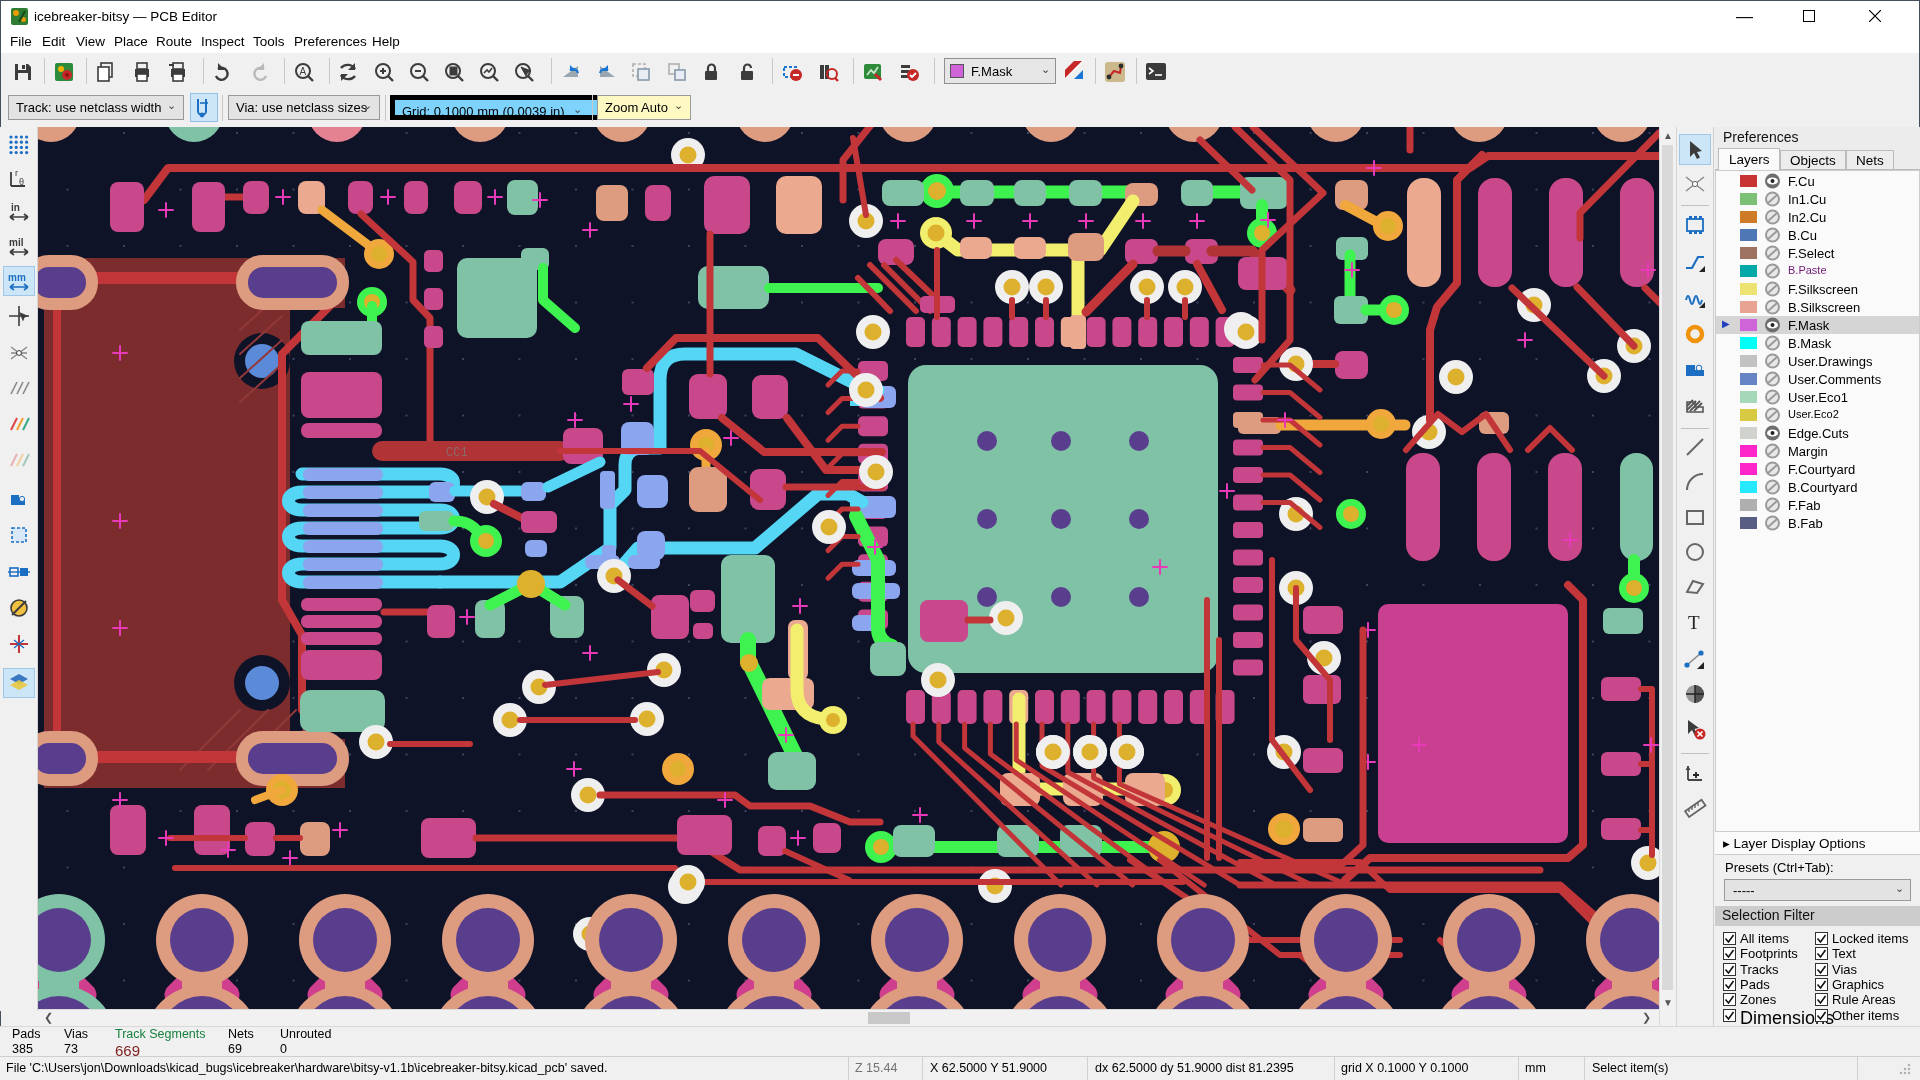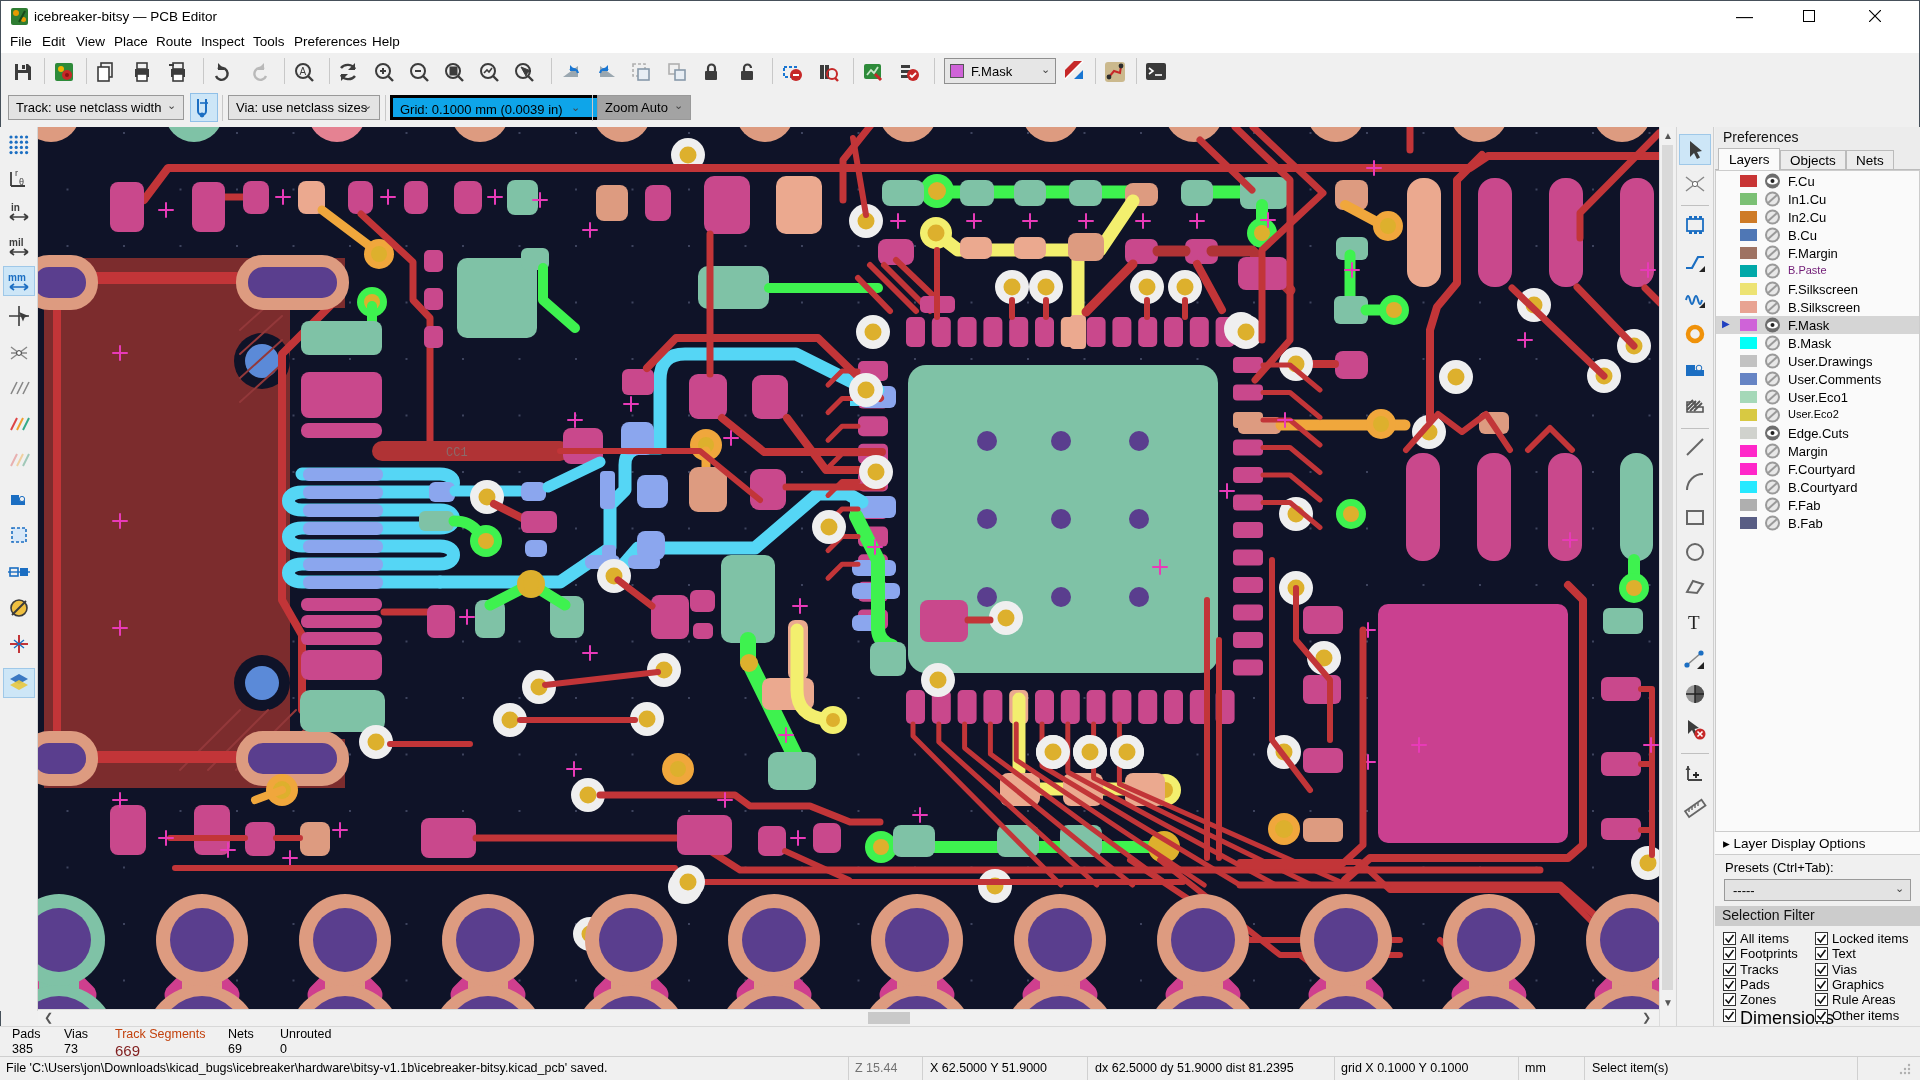--- a/index.html
+++ b/index.html
@@ -203,25 +203,25 @@
 <div class="abs" style="left:190px;top:93px;width:28px;height:29px;background:#cde6f7;border:1px solid #90c0e8"></div>
 <svg class="abs" style="left:195px;top:97px" width="19" height="21">
     <path d="M3,2 v12 a4,4 0 0 0 8,0 v-12" fill="none" stroke="#1b6ec2" stroke-width="2"></path>
     <circle cx="7" cy="18" r="2.4" fill="#1b6ec2"></circle>
     <path d="M5,6 h8" stroke="#1b6ec2" stroke-width="1.6"></path>
   </svg>
 <div class="abs" style="left:228px;top:95px;width:152px;height:25px;background:#e3e3e3;border:1px solid #999;font-size:13px;color:#000">
     <span class="abs" style="left:7px;top:4px">Via: use netclass sizes</span>
     <span class="abs" style="left:134px;top:3px;font-size:11px;color:#444">⌄</span>
   </div>
-<div class="abs" style="left:390px;top:95px;width:212px;height:25px;background:#0ea5e9;border:3px solid #000000;font-size:13px;color:#000">
+<div class="abs" style="left:390px;top:95px;width:212px;height:25px;background:#7dd3fc;border:5px solid #000000;font-size:13px;color:#000">
     <span class="abs" style="left:7px;top:4px">Grid: 0.1000 mm (0.0039 in)</span>
     <span class="abs" style="left:178px;top:3px;font-size:11px;color:#444">⌄</span>
   </div>
-<div class="abs" style="left:597px;top:95px;width:94px;height:25px;background:#a3a3a3;border:1px solid #999;font-size:13px;color:#000">
+<div class="abs" style="left:597px;top:95px;width:94px;height:25px;background:#fef9c3;border:1px solid #999;font-size:13px;color:#000">
     <span class="abs" style="left:7px;top:4px">Zoom Auto</span>
     <span class="abs" style="left:76px;top:3px;font-size:11px;color:#444">⌄</span>
   </div>
 <div class="abs" style="left:222px;top:95px;width:1px;height:26px;background:#c8c8c8"></div>
 <div class="abs" style="left:385px;top:95px;width:1px;height:26px;background:#c8c8c8"></div>
 <div class="abs" style="left:592px;top:95px;width:1px;height:26px;background:#c8c8c8"></div>
 <div class="abs" style="left:0;top:127px;width:38px;height:884px;background:#f0f0f0;border-right:1px solid #d5d5d5"></div>
 <svg class="abs" style="left:7px;top:133px" width="24" height="24" viewBox="0 0 24 24">
     <circle cx="4.0" cy="4.0" r="1.6" fill="#1b6ec2"></circle>
     <circle cx="4.0" cy="9.2" r="1.6" fill="#1b6ec2"></circle>
@@ -1034,21 +1034,21 @@
     </svg>
     <span class="abs" style="left:72px;top:2px">B.Cu</span>
   </div>
 <div class="abs" style="left:1716px;top:244px;width:203px;height:18px;font-size:13px;color:#000">
     <span class="abs" style="left:24px;top:3px;width:17px;height:12px;background:#9e7262"></span>
     <svg class="abs" style="left:48px;top:1px" width="17" height="16">
       <circle cx="8.5" cy="8" r="7.5" fill="#9a9a9a"></circle>
       <circle cx="8.5" cy="8" r="5.5" fill="#e8e8e8"></circle>
       <path d="M4,12 L13,4" stroke="#9a9a9a" stroke-width="2"></path>
     </svg>
-    <span class="abs" style="left:72px;top:2px">F.Margin</span>
+    <span class="abs" style="left:72px;top:2px">F.Select</span>
   </div>
 <div class="abs" style="left:1716px;top:262px;width:203px;height:18px;font-size:11px;color:#701a75">
     <span class="abs" style="left:24px;top:3px;width:17px;height:12px;background:#00a8a8"></span>
     <svg class="abs" style="left:48px;top:1px" width="17" height="16">
       <circle cx="8.5" cy="8" r="7.5" fill="#9a9a9a"></circle>
       <circle cx="8.5" cy="8" r="5.5" fill="#e8e8e8"></circle>
       <path d="M4,12 L13,4" stroke="#9a9a9a" stroke-width="2"></path>
     </svg>
     <span class="abs" style="left:72px;top:2px">B.Paste</span>
   </div>
@@ -1251,21 +1251,21 @@
 <svg class="abs" style="left:1815px;top:1008.4999999999998px" width="13" height="13">
     <rect x="0.5" y="0.5" width="12" height="12" fill="#fff" stroke="#333"></rect>
     <path d="M2.5,6.5 l3,3.5 5,-7" stroke="#111" stroke-width="1.6" fill="none"></path>
   </svg>
 <span class="abs" style="left:1832px;top:1007.4999999999998px;font-size:13px;color:#000">Other items</span>
 <div class="abs" style="left:0;top:1026px;width:1920px;height:30px;background:#f0f0f0;border-top:1px solid #d8d8d8"></div>
 <span class="abs" style="left:12px;top:1027px;font-size:12.5px;color:#000">Pads</span>
 <span class="abs" style="left:12px;top:1042px;font-size:12.5px;color:#000">385</span>
 <span class="abs" style="left:64px;top:1027px;font-size:12.5px;color:#000">Vias</span>
 <span class="abs" style="left:64px;top:1042px;font-size:12.5px;color:#000">73</span>
-<span class="abs" style="left:115px;top:1027px;font-size:12.5px;color:#c2410c">Track Segments</span>
+<span class="abs" style="left:115px;top:1027px;font-size:12.5px;color:#15803d">Track Segments</span>
 <span class="abs" style="left:115px;top:1042px;font-size:15px;color:#7f1d1d">669</span>
 <span class="abs" style="left:228px;top:1027px;font-size:12.5px;color:#000">Nets</span>
 <span class="abs" style="left:228px;top:1042px;font-size:12.5px;color:#000">69</span>
 <span class="abs" style="left:280px;top:1027px;font-size:12.5px;color:#000">Unrouted</span>
 <span class="abs" style="left:280px;top:1042px;font-size:12.5px;color:#000">0</span>
 <div class="abs" style="left:0;top:1056px;width:1920px;height:24px;background:#f0f0f0;border-top:1px solid #cfcfcf"></div>
 <span class="abs" style="left:6px;top:1061px;font-size:12.5px;color:#000">File 'C:\Users\jon\Downloads\kicad_bugs\icebreaker\hardware\bitsy-v1.1b\icebreaker-bitsy.kicad_pcb' saved.</span>
 <span class="abs" style="left:855px;top:1061px;font-size:12.5px;color:#737373">Z 15.44</span>
 <span class="abs" style="left:930px;top:1061px;font-size:12.5px;color:#000">X 62.5000  Y 51.9000</span>
 <span class="abs" style="left:1095px;top:1061px;font-size:12.5px;color:#000">dx 62.5000  dy 51.9000  dist 81.2395</span>

